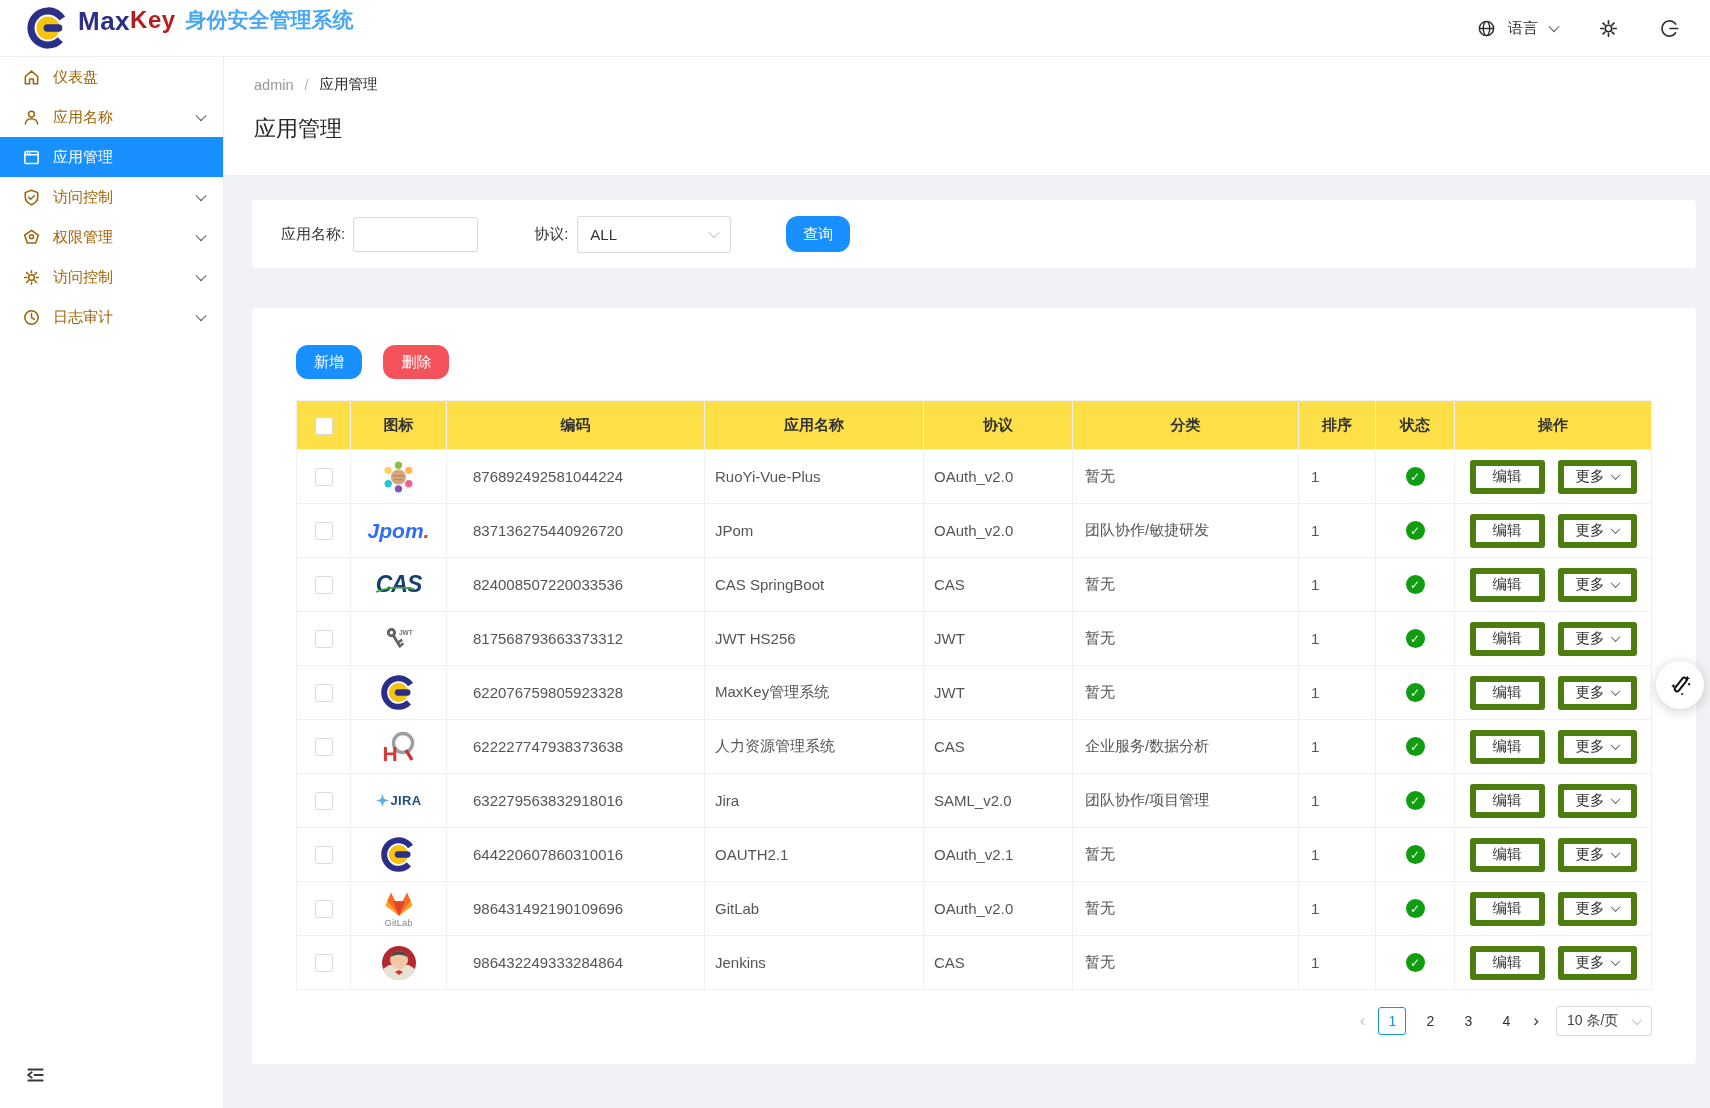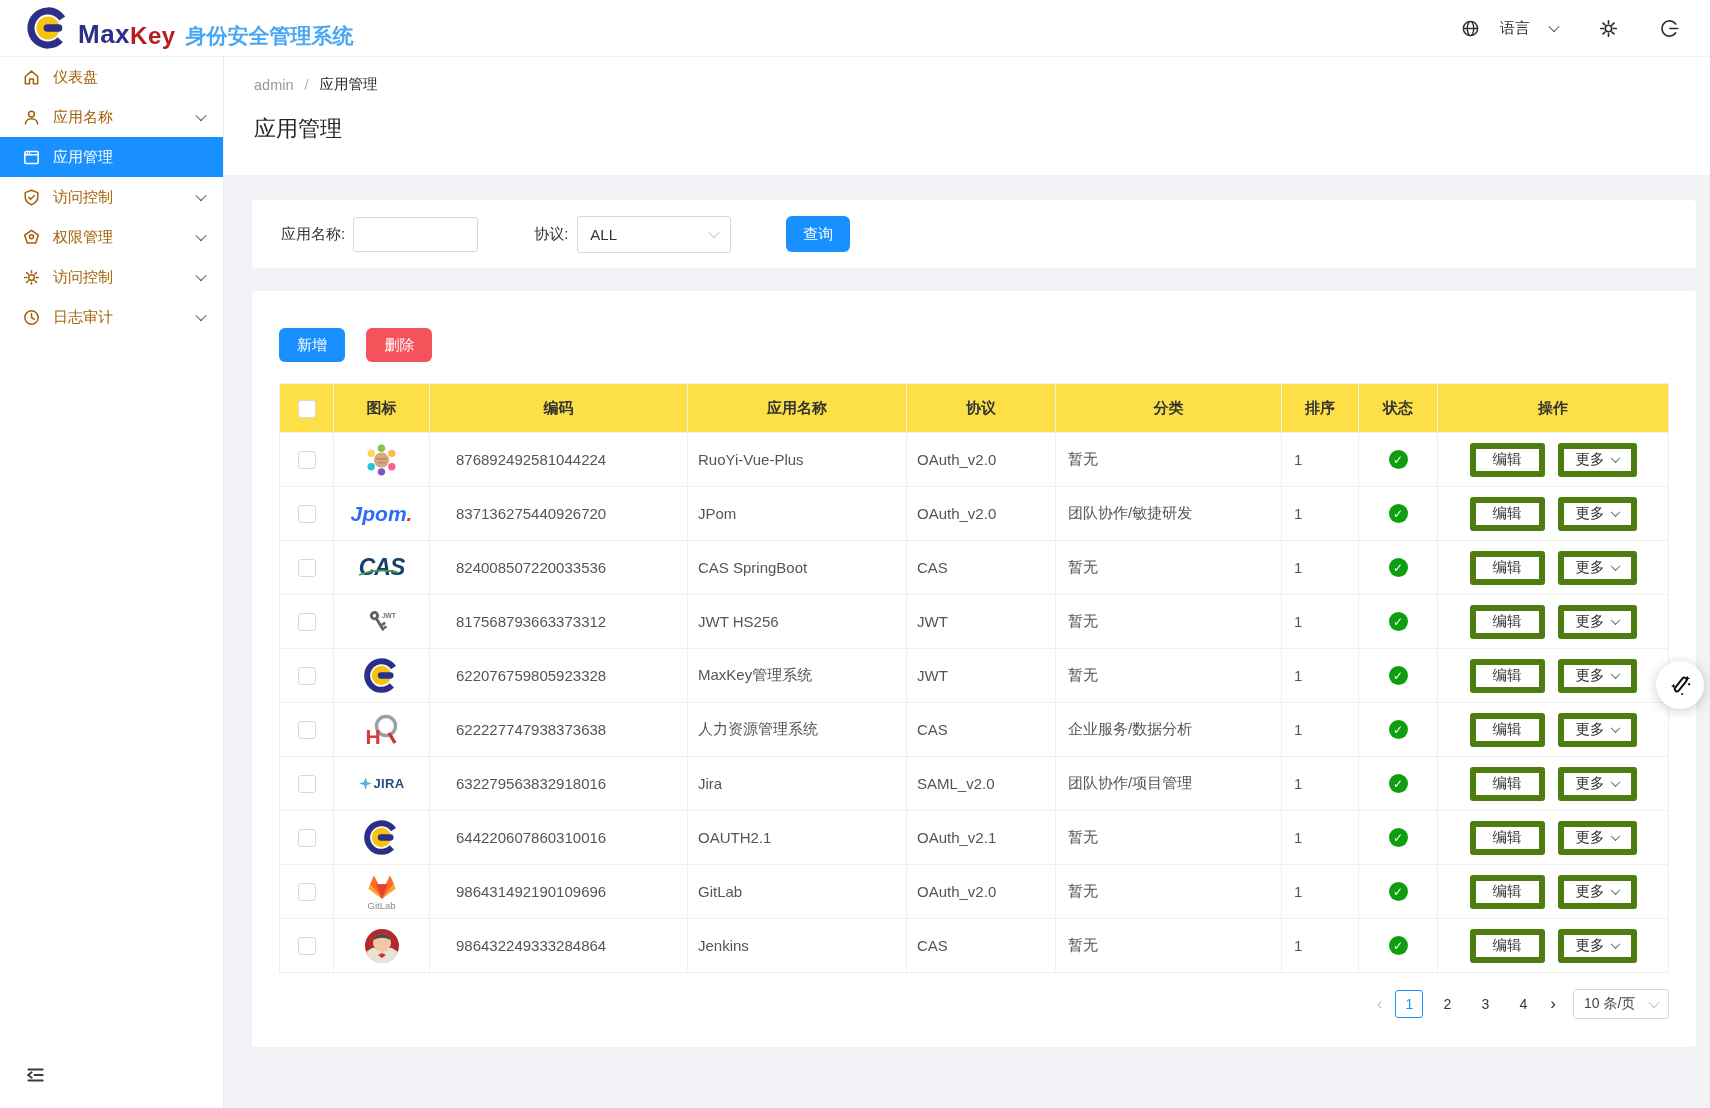--- a/index.html
+++ b/index.html
@@ -5,27 +5,27 @@
   html,body{margin:0;padding:0}
   body{
     width:1710px;height:1108px;position:relative;overflow:hidden;
     background:#f0f2f5;color:#333;
     font-family:"Liberation Sans","DejaVu Sans",sans-serif;
   }
   
   .topbar{position:absolute;top:0;left:0;right:0;height:57px;background:#fff;
     display:flex;align-items:center;justify-content:space-between;
     padding:0 30px 0 26px;box-sizing:border-box;z-index:6;border-bottom:1px solid #f0f0f0}
-  .brand{display:flex;align-items:flex-end;cursor:pointer}
+  .brand{display:flex;align-items:flex-start;cursor:pointer}
   .brand-logo{display:inline-flex;margin-right:8px}
   .brand-max{font-size:26px;font-weight:800;color:#2b2f88;letter-spacing:.5px}
   .brand-key{font-size:24px;font-weight:800;color:#b91c1c;letter-spacing:.5px}
   .brand-sub{font-size:21px;font-weight:700;color:#47a7f5;margin-left:10px}
   .topbar-right{display:flex;align-items:center;gap:40px;color:#2c2c2c}
-  .lang{display:flex;align-items:center;gap:20px;font-size:15px;cursor:pointer}
+  .lang{display:flex;align-items:center;gap:12px;font-size:15px;cursor:pointer}
   .icon-btn{display:inline-flex;cursor:pointer}
   
   .sidebar{position:absolute;top:57px;left:0;bottom:0;width:224px;background:#fff;
     border-right:1px solid #ededed;box-sizing:border-box;z-index:5}
   .sidebar-user{padding:16px 18px 11px;font-size:15px;font-weight:700;color:#1f1f1f}
   .menu-item{height:40px;display:flex;align-items:center;padding:0 18px 0 22px;
     font-size:15px;color:#a16207;cursor:pointer}
   .menu-item.active{background:#1890ff;color:#fff}
   .mi-icon{width:19px;height:19px;margin-right:12px;display:inline-flex;flex:none}
   .mi-icon svg{width:19px;height:19px}
@@ -47,26 +47,26 @@
   .filter-card{margin:24px 14px 0 28px;height:68px;display:flex;align-items:center;
     padding-left:29px;box-sizing:border-box;font-size:15px;color:#333}
   .text-input{width:125px;height:35px;border:1px solid #d9d9d9;border-radius:3px;margin-left:8px;
     box-sizing:border-box;padding:0 8px;font-size:14px;font-family:inherit;outline:none}
   .lbl2{margin-left:56px}
   .select{height:37px;border:1px solid #d9d9d9;border-radius:3px;display:inline-flex;
     align-items:center;justify-content:space-between;padding:0 12px;box-sizing:border-box;
     background:#fff;font-size:15px;color:#333;cursor:pointer}
   .protocol-select{width:154px;margin-left:9px}
   .caret.gray{border-color:#c0c4cc}
-  .btn{border:none;border-radius:6px;font-size:15px;cursor:pointer;font-family:inherit}
+  .btn{border:none;border-radius:12px;font-size:15px;cursor:pointer;font-family:inherit}
   .btn.primary{background:#1890ff;color:#fff}
   .btn.danger{background:#f4535c;color:#fff}
   .search-btn{width:64px;height:36px;margin-left:55px}
   
-  .table-card{margin:23px 14px 0 28px;padding:37px 27px 28px;box-sizing:border-box}
+  .table-card{margin:40px 14px 0 28px;padding:37px 44px 28px;box-sizing:border-box}
   .toolbar .btn{width:66px;height:34px}
   .toolbar .danger{margin-left:17px}
   table.grid{width:100%;border-collapse:collapse;margin-top:21px;table-layout:fixed}
   .grid th,.grid td{border:1px solid #f0f0f0;box-sizing:border-box}
   .grid thead th{background:#fde047;height:49px;font-size:15px;font-weight:600;color:#333;text-align:center}
   .grid tbody td{height:54px;font-size:15px;color:#555;background:#fff}
   .c-check,.c-icon,.c-status,.c-actions{text-align:center}
   .c-code{padding-left:26px}
   .c-name,.c-proto{padding-left:10px}
   .c-cat{padding-left:12px}

